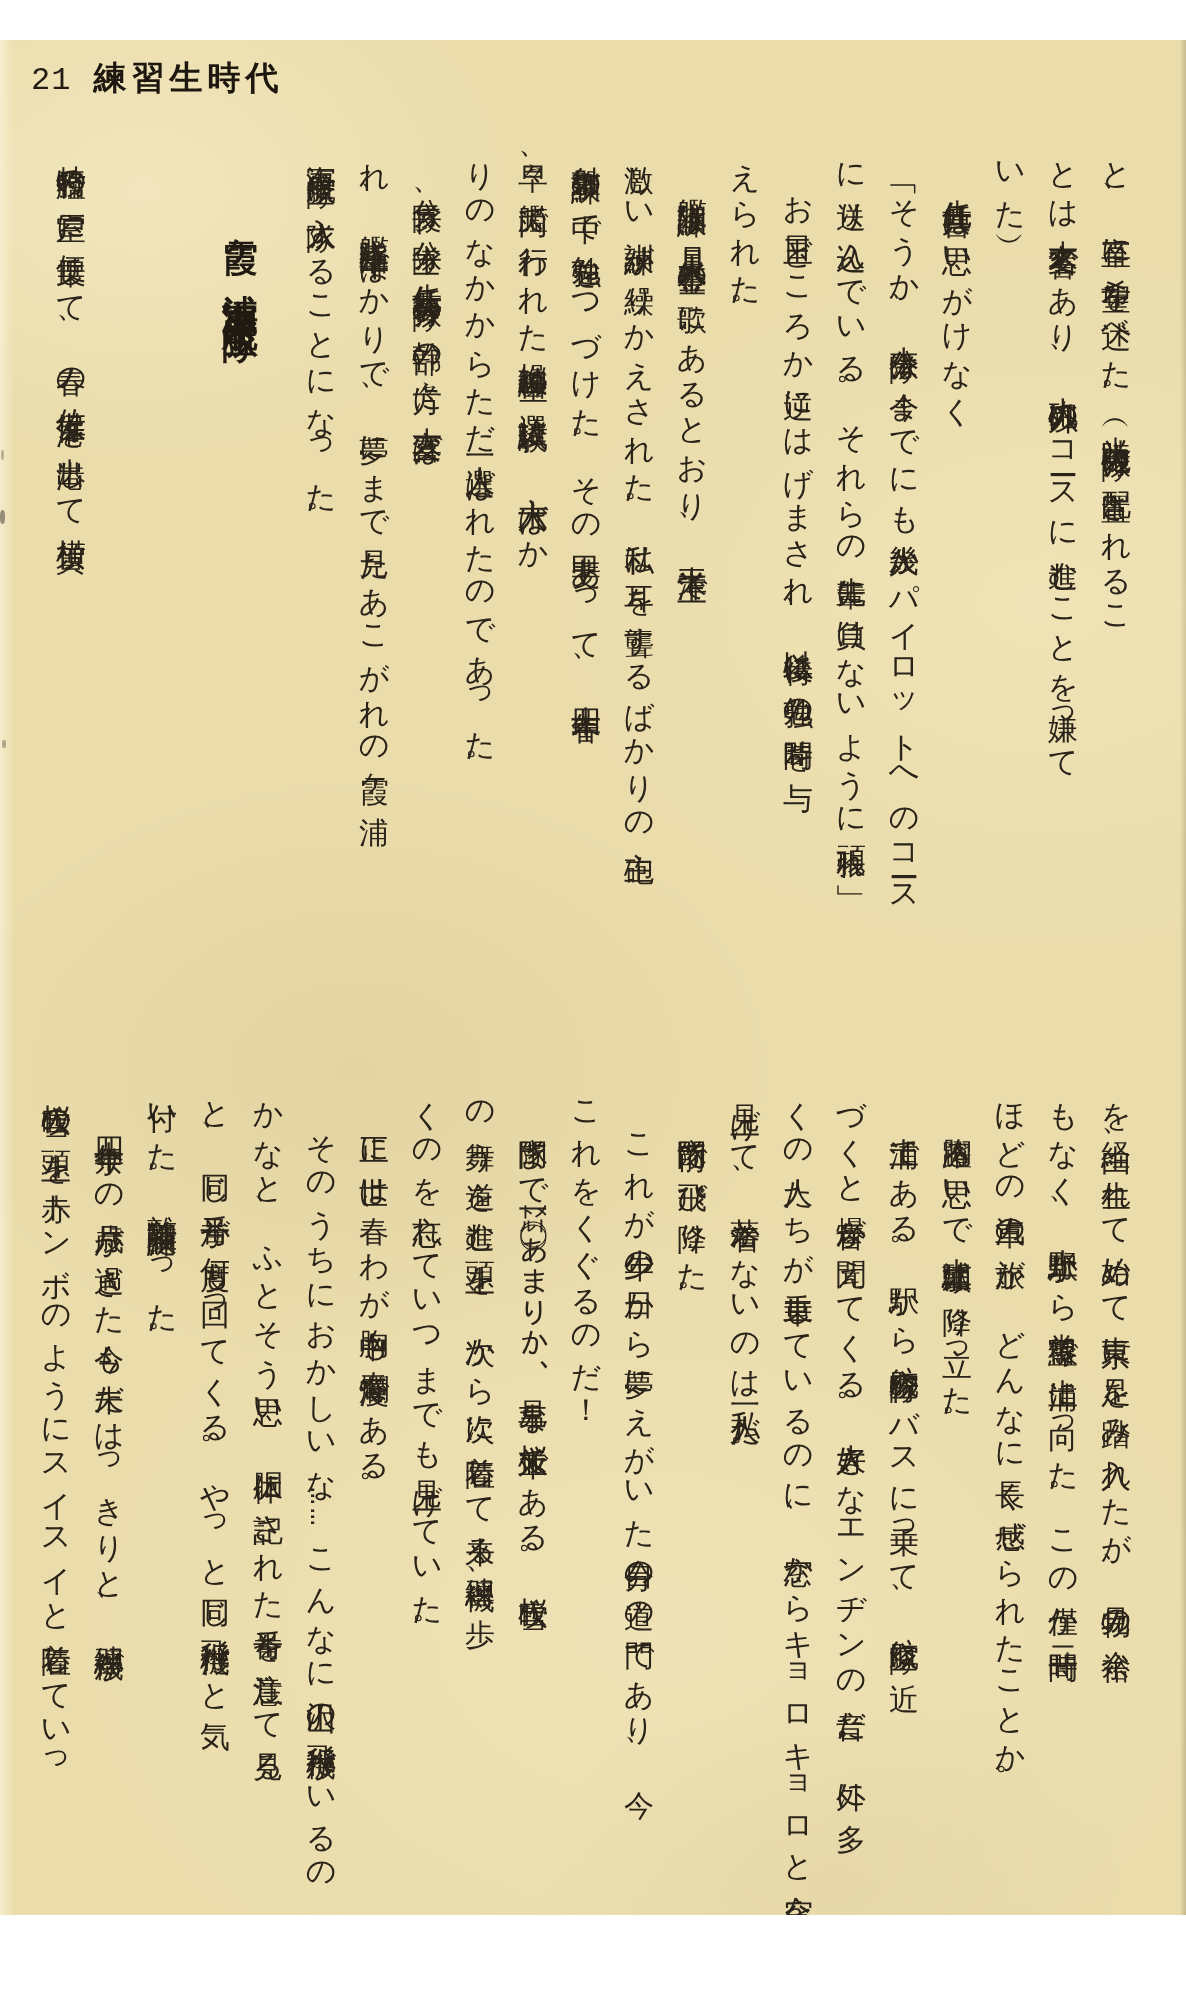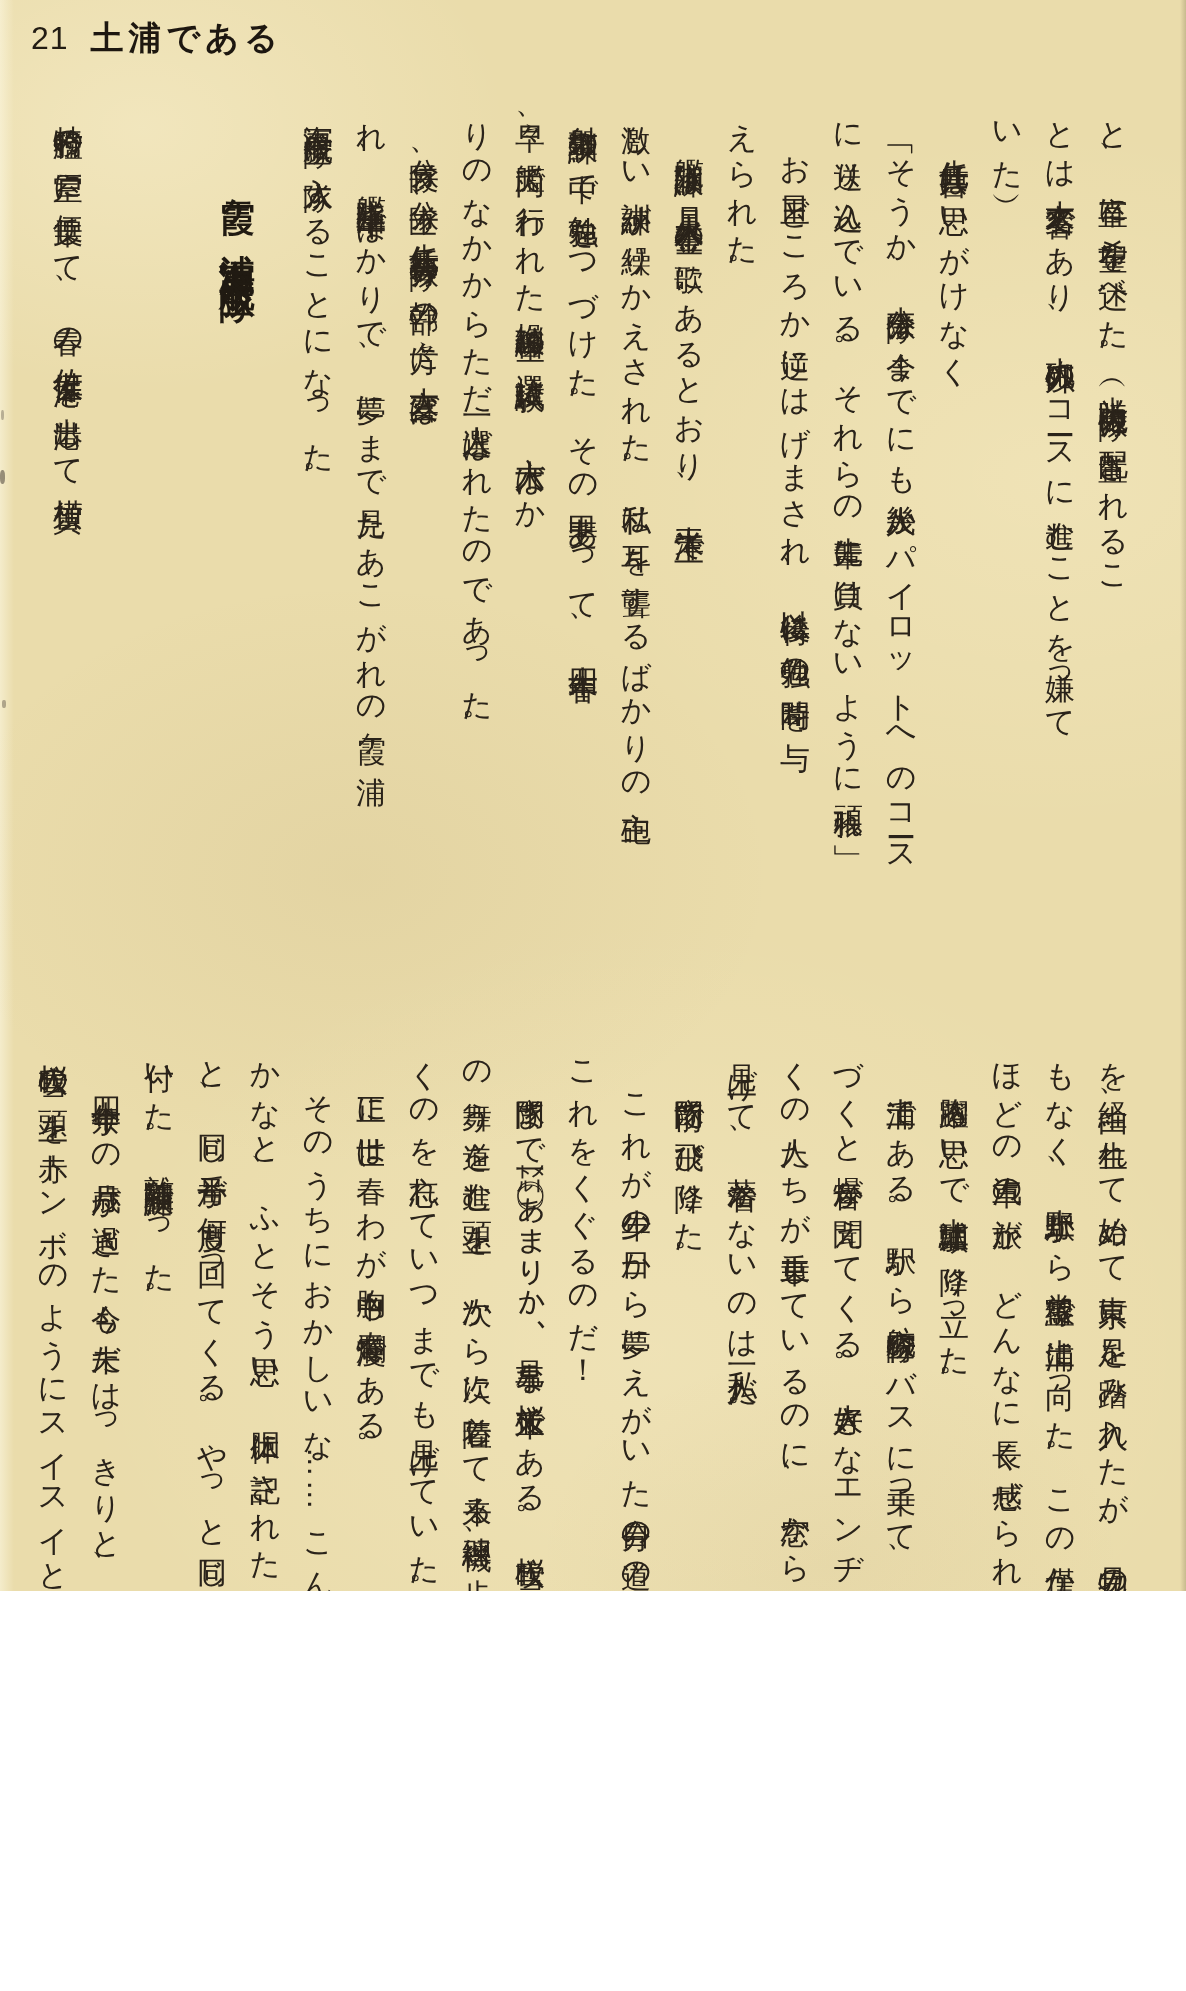--- a/index.html
+++ b/index.html
@@ -1,23 +1,24 @@
 <!DOCTYPE html>
 <html lang="ja" style="--paper: #eadcab; --ink: #2a231a;"><head>
 <meta charset="utf-8">
 <style>
   html, body { margin: 0; padding: 0; }
   .page {
     position: relative;
     width: 1186px;
-    height: 1591px;
+    height: 1875px;
     background: var(--paper, #eadcab);
     overflow: hidden;
-    font-family: Liberation Sans, sans-serif;
+    font-family: Liberation Mono, monospace;
     color: var(--ink, #2a231a);
+    margin-top: 40px;
   }
   .texture {
     position: absolute; inset: 0; pointer-events: none;
     background:
       radial-gradient(520px 380px at 12% 8%,  rgba(255,248,222,0.35), rgba(255,248,222,0) 70%),
       radial-gradient(700px 500px at 88% 30%, rgba(255,246,214,0.25), rgba(255,246,214,0) 70%),
       radial-gradient(600px 420px at 30% 55%, rgba(139,108,52,0.07),  rgba(139,108,52,0) 70%),
       radial-gradient(800px 600px at 55% 85%, rgba(255,247,219,0.22), rgba(255,247,219,0) 72%),
       radial-gradient(420px 300px at 70% 98%, rgba(133,100,45,0.06),  rgba(133,100,45,0) 70%),
       linear-gradient(to right, rgba(255,252,235,0.5) 0px, rgba(255,252,235,0) 14px),
@@ -63,21 +64,21 @@
 
 <div class="page">
 
   <div class="texture"></div>
   <div class="speck s1"></div>
   <div class="speck s2"></div>
   <div class="speck s3"></div>
 
   <div class="page-header">
     <span class="page-number">21</span>
-    <span class="chapter-title">土浦である</span>
+    <span class="chapter-title">練習生時代</span>
   </div>
 
   <div class="vblock block-top">
 
       <div class="line">と、卒直に希望を述べた。（当時大砲分隊に配置されるこ</div>
 
       <div class="line">とは大変名誉であり、大砲以外のコースに進むことを嫌って</div>
 
       <div class="line">いた）</div>
 

